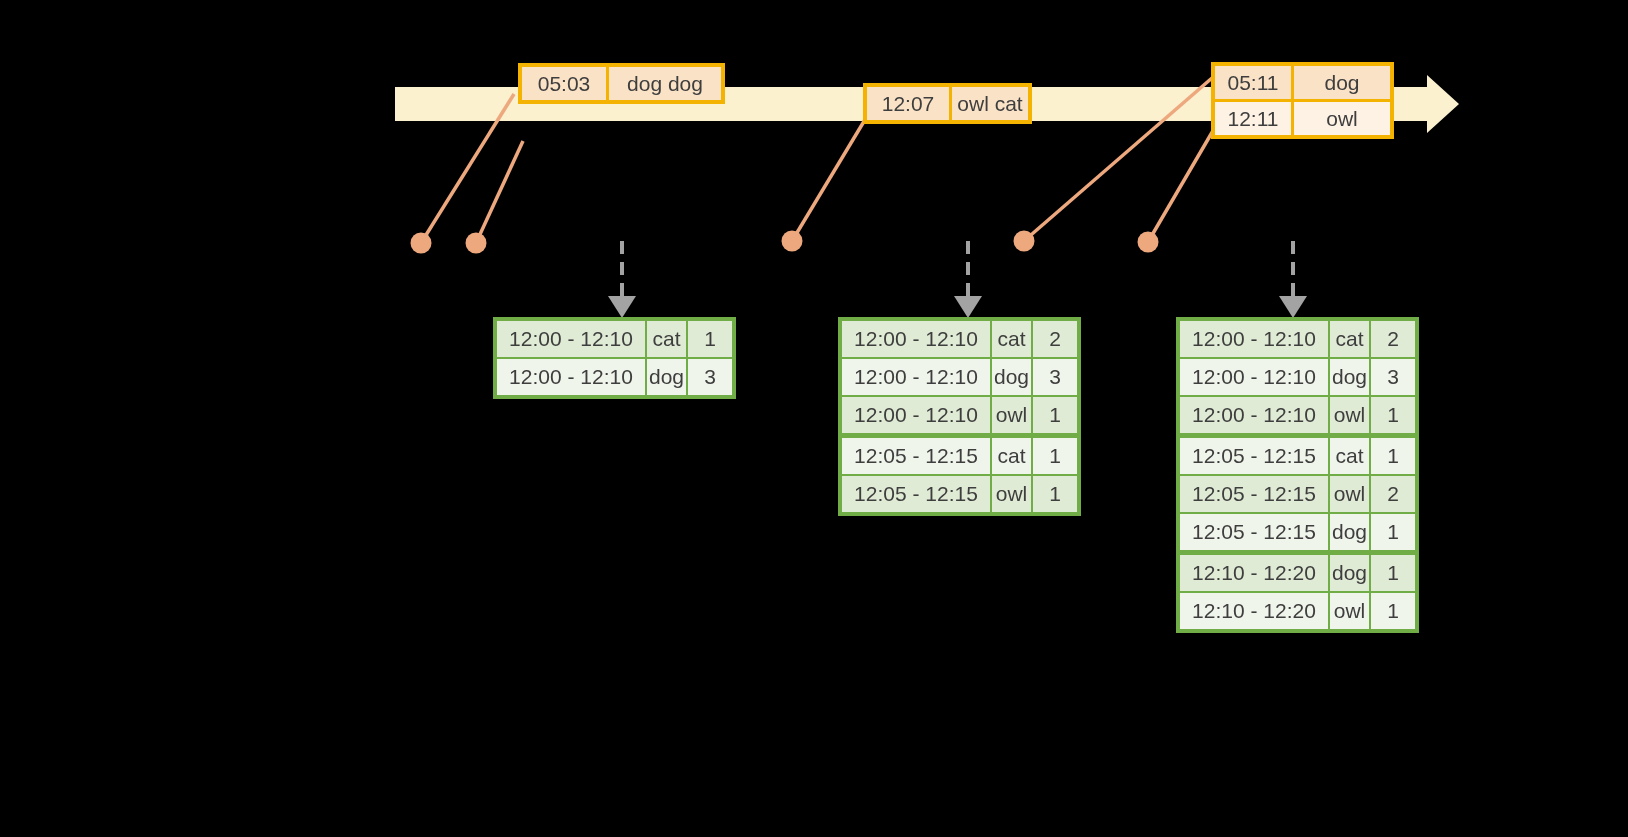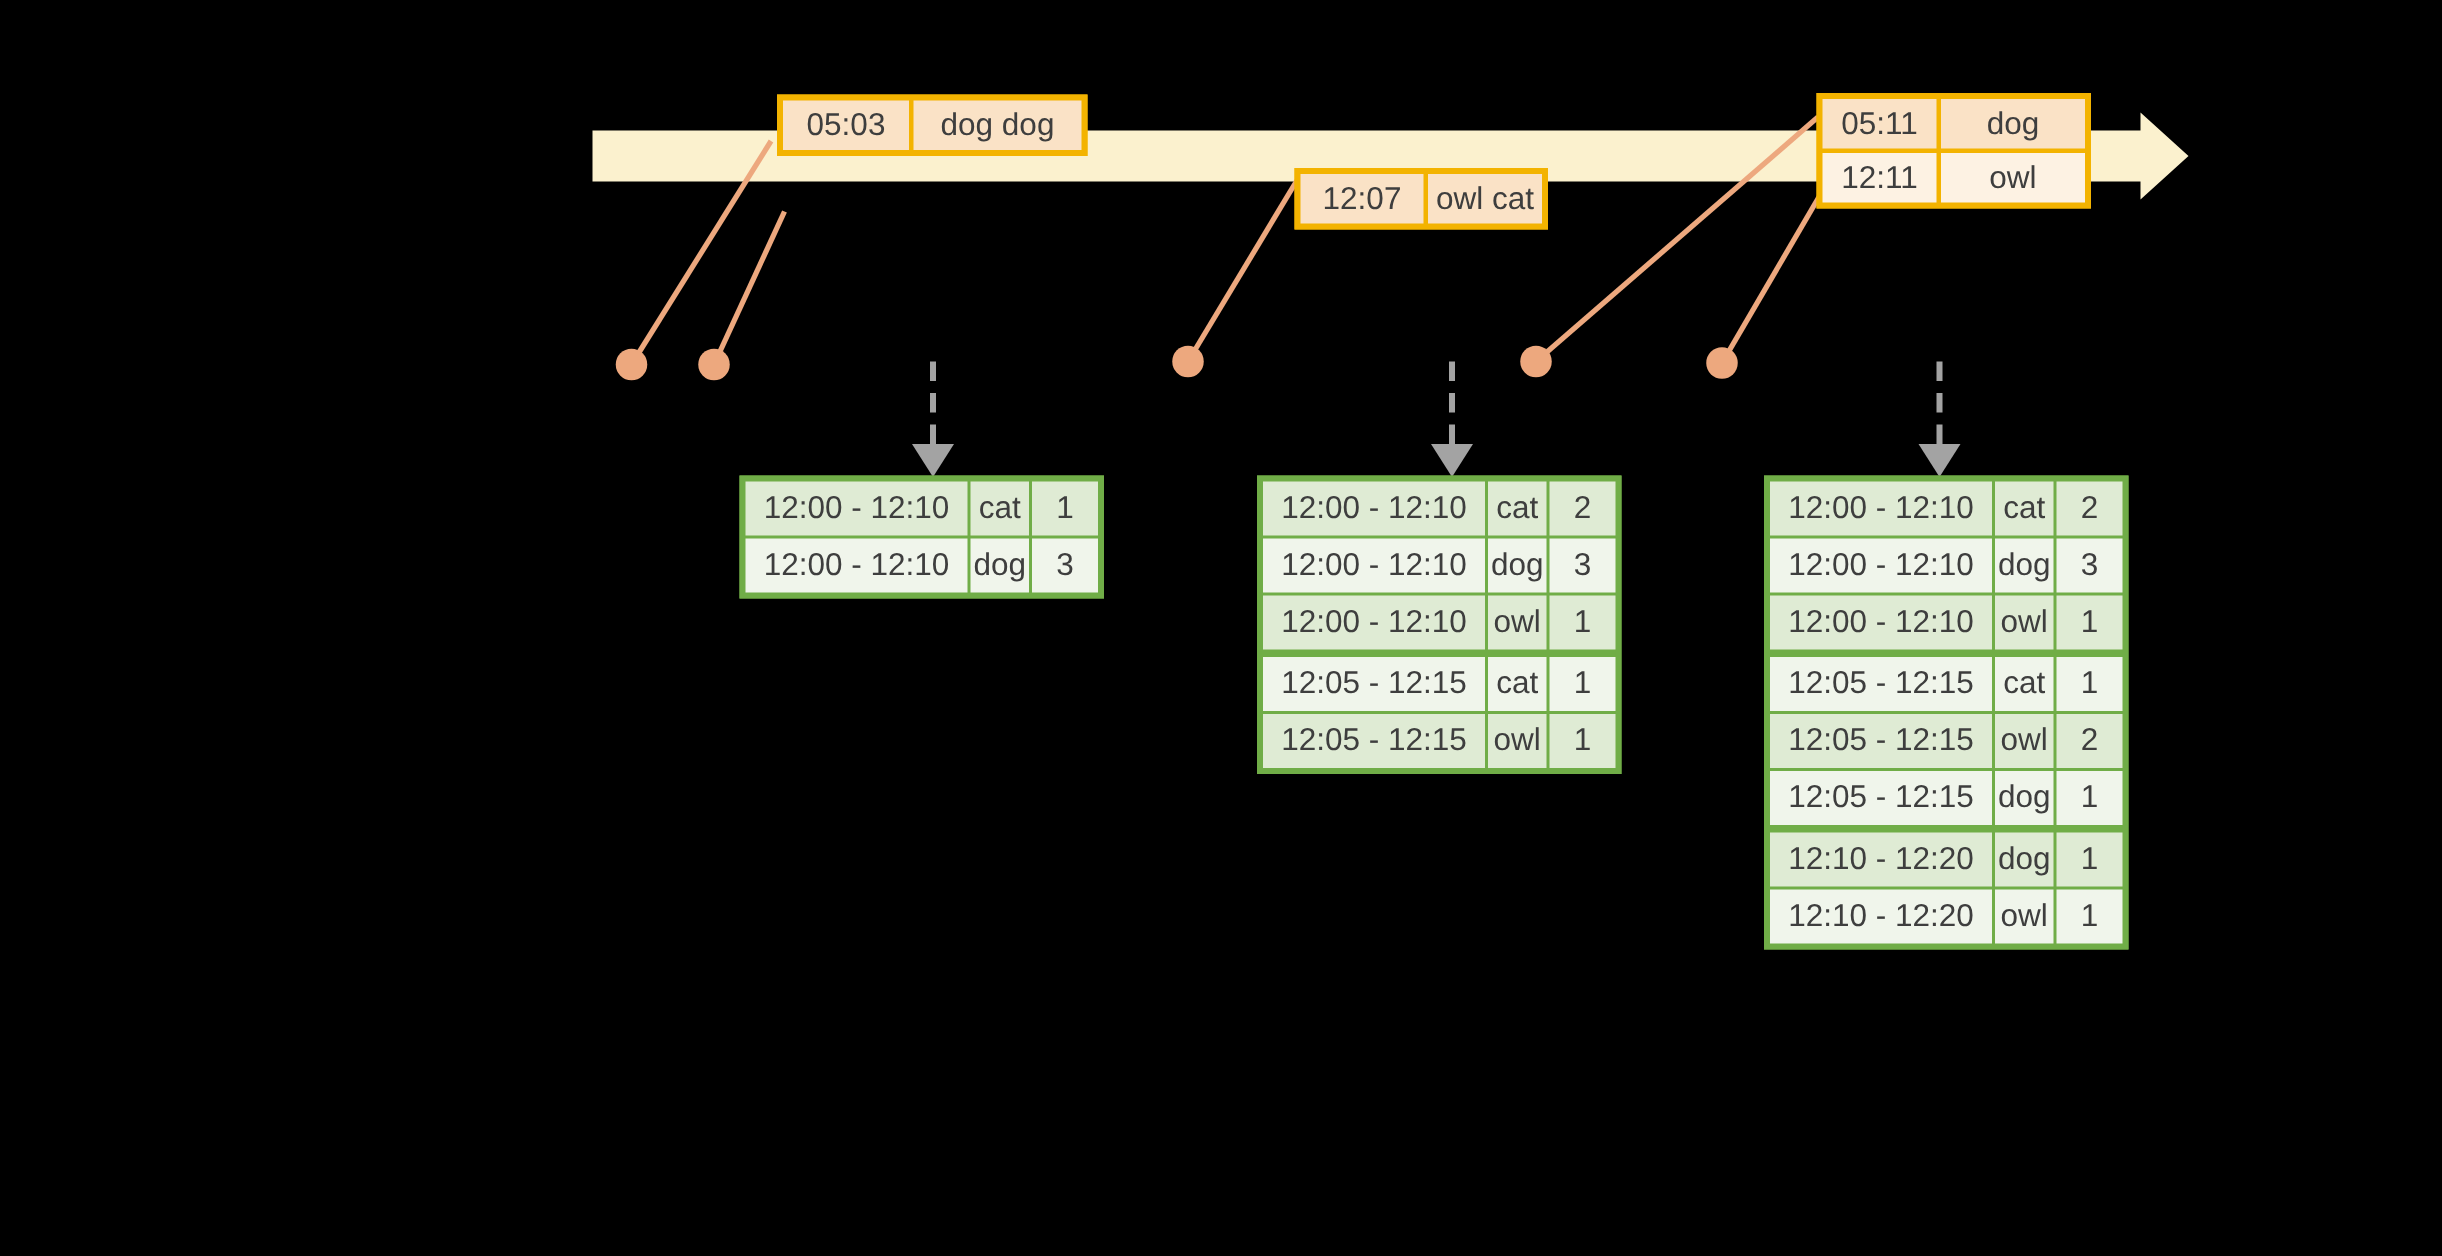--- a/index.html
+++ b/index.html
@@ -88,21 +88,21 @@
     </g>
   </svg>
 
   <div class="etable et1" style="left:518px;top:63px;">
     <div class="row">
       <div class="cell time">05:03</div>
       <div class="cell word">dog dog</div>
     </div>
   </div>
 
-  <div class="etable et2" style="left:863px;top:83px;margin-top:29px;">
+  <div class="etable et2" style="left:863px;top:83px;">
     <div class="row">
       <div class="cell time">12:07</div>
       <div class="cell word">owl cat</div>
     </div>
   </div>
 
   <div class="etable et3" style="left:1211px;top:62px;">
     <div class="row">
       <div class="cell time">05:11</div>
       <div class="cell word">dog</div>

